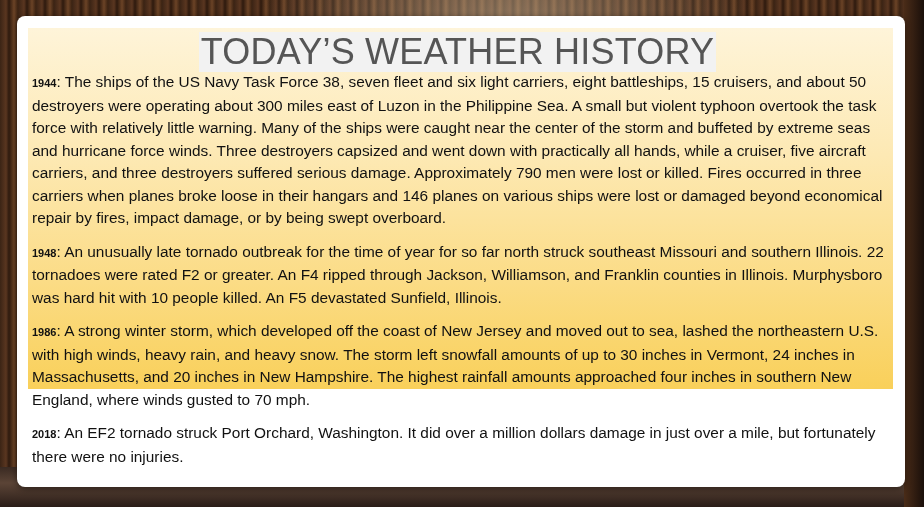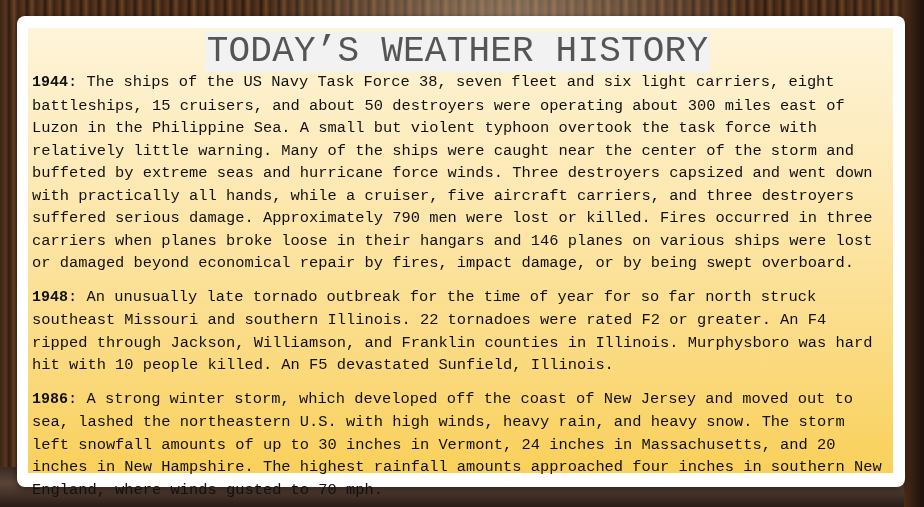--- a/index.html
+++ b/index.html
@@ -37,25 +37,24 @@
     height: 471px;
     background: #ffffff;
     border-radius: 8px;
     box-shadow: 0 2px 6px rgba(0,0,0,0.45);
   }
   .panel {
     position: absolute;
     left: 11px;
     top: 12px;
     width: 865px;
-    height: 445px;
+    height: 361px;
     background: linear-gradient(180deg, #fef4d9 0%, #fde9b4 35%, #fbdc86 70%, #f9d05a 100%);
     box-sizing: border-box;
     padding: 0 4px 0 4px;
-    font-family: Liberation Mono, monospace;
   }
   .title-wrap {
     text-align: center;
     padding-top: 4px;
     height: 39px;
     line-height: 39px;
   }
   .title {
     display: inline-block;
     background: #f2f2f2;
@@ -70,33 +69,34 @@
     margin-top: 0px;
   }
   .entry {
     margin: 0 0 11px 0;
     font-size: 15.4px;
     line-height: 22.5px;
     color: #111111;
   }
   .entry .year {
     font-weight: bold;
-    font-size: 15px;
+    font-size: 11px;
   }
 </style>
 </head>
 <body>
 
 <div class="bg-floor"></div>
 <div class="bg-right-dark"></div>
 
 <div class="card">
   <div class="panel">
     <div class="title-wrap">
       <span class="title">TODAY’S WEATHER HISTORY</span>
     </div>
     <div class="entries">
       <p class="entry"><span class="year">1944</span><span>: The ships of the US Navy Task Force 38, seven fleet and six light carriers, eight battleships, 15 cruisers, and about 50 destroyers were operating about 300 miles east of Luzon in the Philippine Sea. A small but violent typhoon overtook the task force with relatively little warning. Many of the ships were caught near the center of the storm and buffeted by extreme seas and hurricane force winds. Three destroyers capsized and went down with practically all hands, while a cruiser, five aircraft carriers, and three destroyers suffered serious damage. Approximately 790 men were lost or killed. Fires occurred in three carriers when planes broke loose in their hangars and 146 planes on various ships were lost or damaged beyond economical repair by fires, impact damage, or by being swept overboard.</span></p>
       <p class="entry"><span class="year">1948</span><span>: An unusually late tornado outbreak for the time of year for so far north struck southeast Missouri and southern Illinois. 22 tornadoes were rated F2 or greater. An F4 ripped through Jackson, Williamson, and Franklin counties in Illinois. Murphysboro was hard hit with 10 people killed. An F5 devastated Sunfield, Illinois.</span></p>
       <p class="entry"><span class="year">1986</span><span>: A strong winter storm, which developed off the coast of New Jersey and moved out to sea, lashed the northeastern U.S. with high winds, heavy rain, and heavy snow. The storm left snowfall amounts of up to 30 inches in Vermont, 24 inches in Massachusetts, and 20 inches in New Hampshire. The highest rainfall amounts approached four inches in southern New England, where winds gusted to 70 mph.</span></p>
+      <p class="entry"><span class="year">2018</span><span>: An EF2 tornado struck Port Orchard, Washington. It did over a million dollars damage in just over a mile, but fortunately there were no injuries.</span></p>
     </div>
   </div>
 </div>
 
 </body></html>

